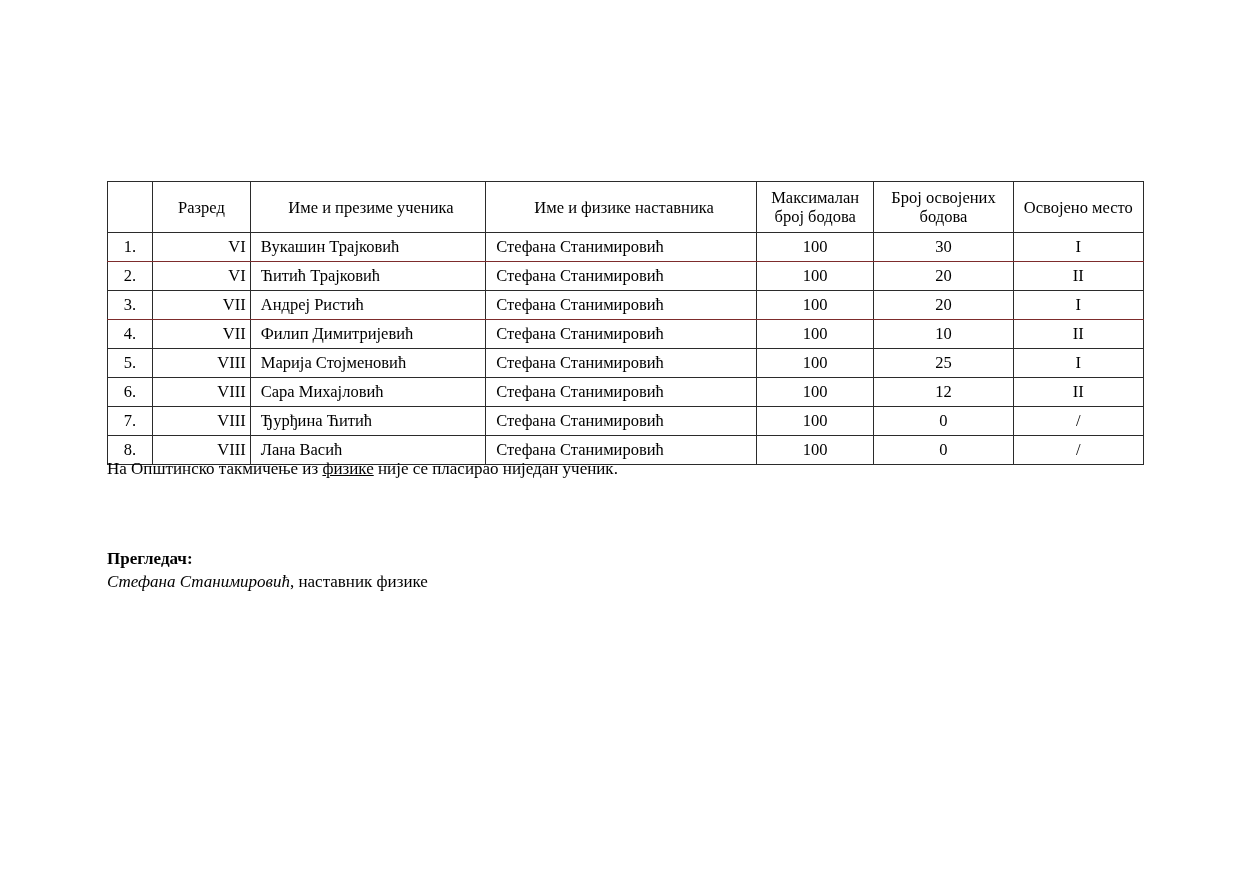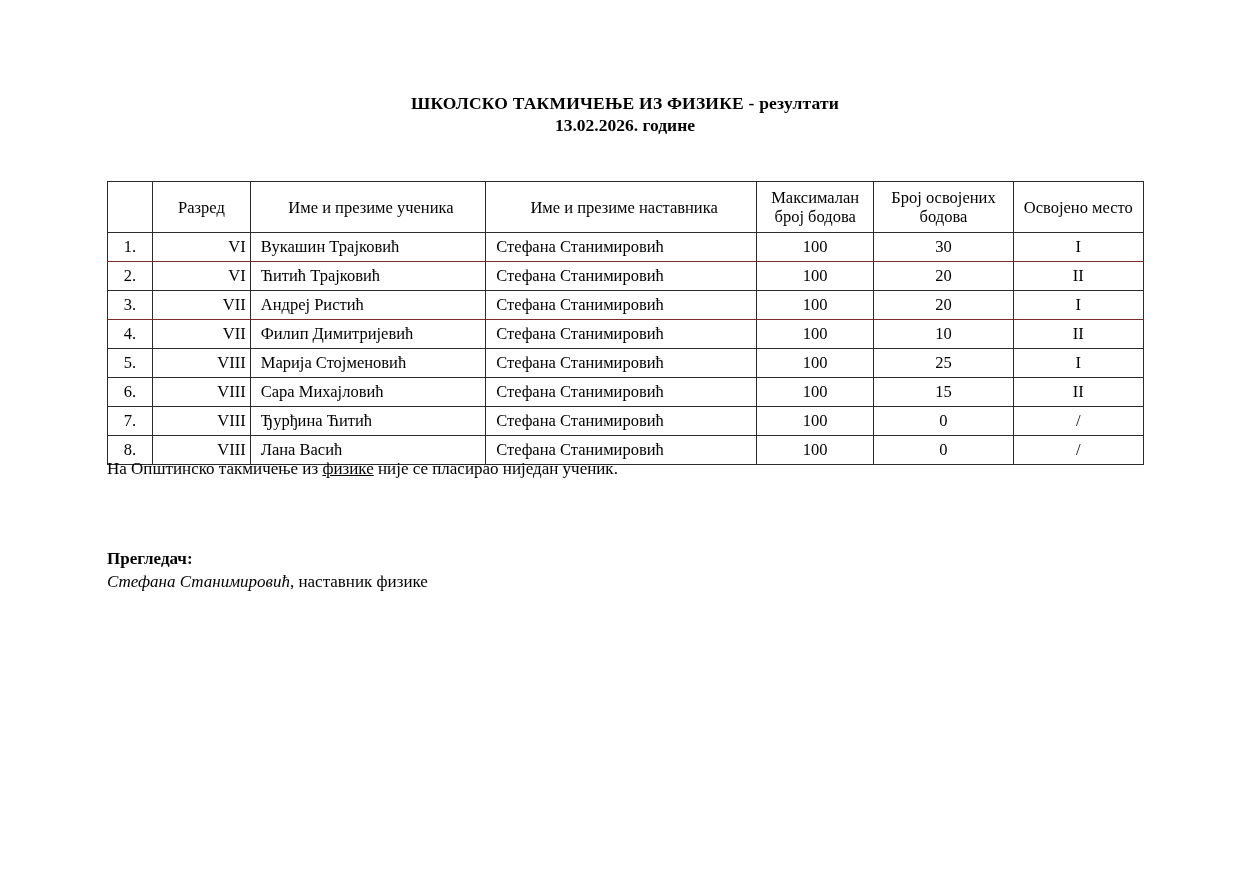--- a/index.html
+++ b/index.html
@@ -102,32 +102,28 @@
     font-size: 17px;
     line-height: 24px;
   }
   .signature-name i { font-style: italic; }
 </style>
 </head>
 <body>
 
 <div class="page">
 
-  <div class="title-block">
-    <div class="title-line1"><span>ШКОЛСКО ТАКМИЧЕЊЕ ИЗ ФИЗИКЕ</span><span> - резултати</span></div>
-    <div class="title-line2">13.02.2026. године</div>
-  </div>
 
   <table class="results">
     <thead>
       <tr>
         <td class="c-num"></td>
         <td class="c-grade">Разред</td>
         <td class="c-student" style="text-align:center;">Име и презиме ученика</td>
-        <td class="c-teacher" style="text-align:center;">Име и презиме наставника</td>
+        <td class="c-teacher" style="text-align:center;">Име и физике наставника</td>
         <td class="c-max">Максималан број бодова</td>
         <td class="c-points">Број освојених бодова</td>
         <td class="c-place">Освојено место</td>
       </tr>
     </thead>
     <tbody>
       <tr class="red-bottom">
         <td class="c-num">1.</td>
         <td class="c-grade">VI</td>
         <td class="c-student">Вукашин Трајковић</td>
@@ -171,21 +167,21 @@
         <td class="c-max">100</td>
         <td class="c-points">25</td>
         <td class="c-place">I</td>
       </tr>
       <tr>
         <td class="c-num">6.</td>
         <td class="c-grade">VIII</td>
         <td class="c-student">Сара Михајловић</td>
         <td class="c-teacher">Стефана Станимировић</td>
         <td class="c-max">100</td>
-        <td class="c-points">15</td>
+        <td class="c-points">12</td>
         <td class="c-place">II</td>
       </tr>
       <tr>
         <td class="c-num">7.</td>
         <td class="c-grade">VIII</td>
         <td class="c-student">Ђурђина Ћитић</td>
         <td class="c-teacher">Стефана Станимировић</td>
         <td class="c-max">100</td>
         <td class="c-points">0</td>
         <td class="c-place">/</td>

